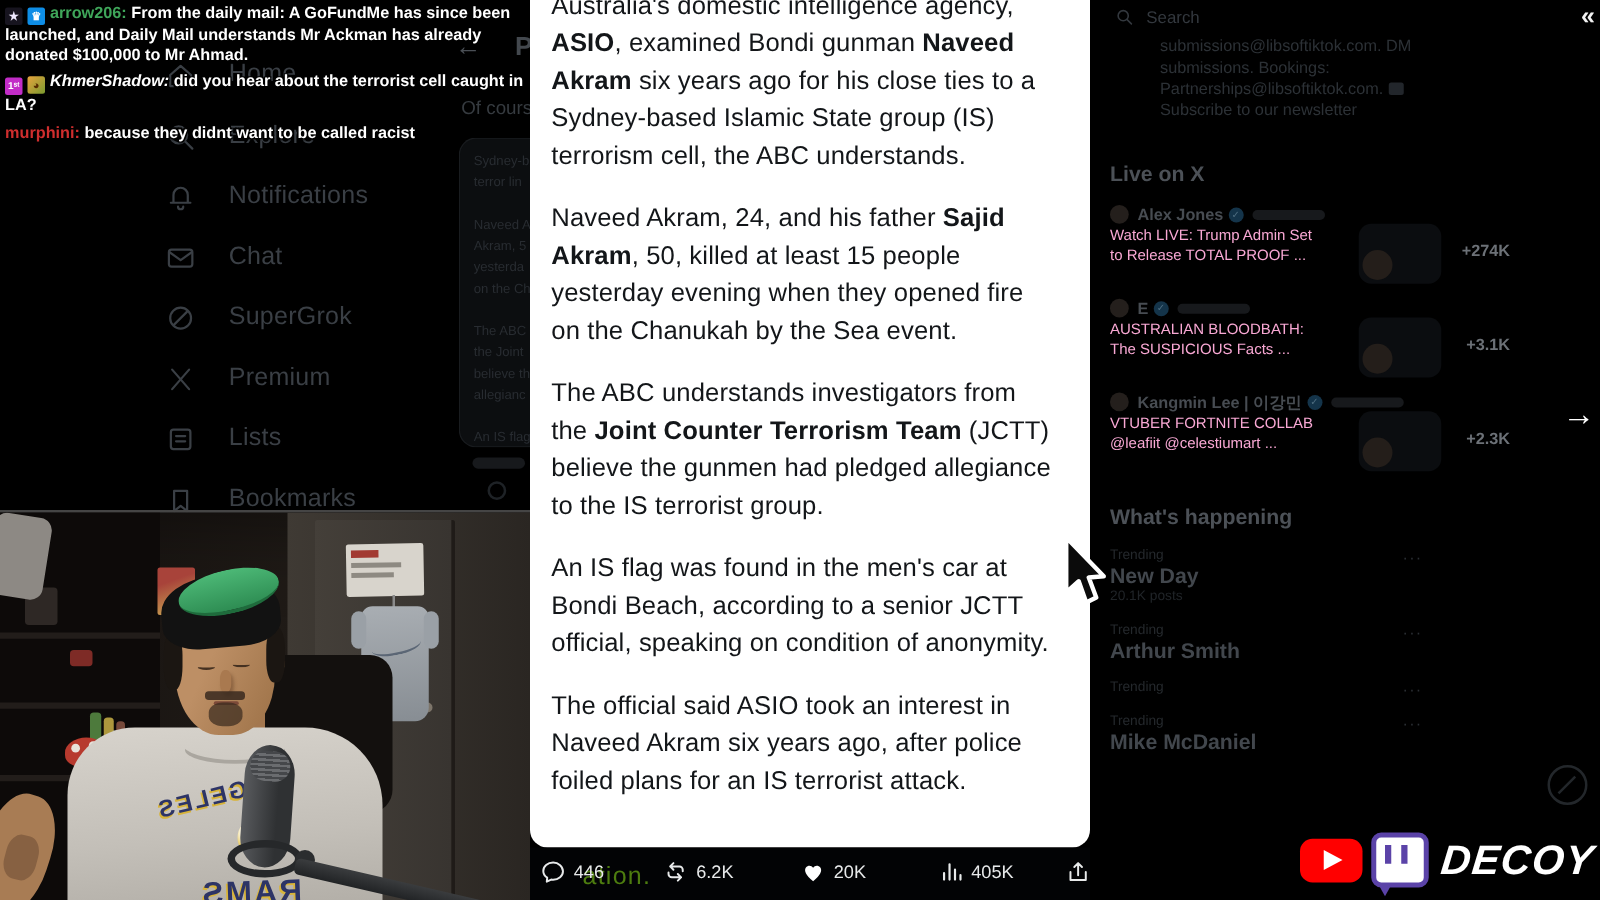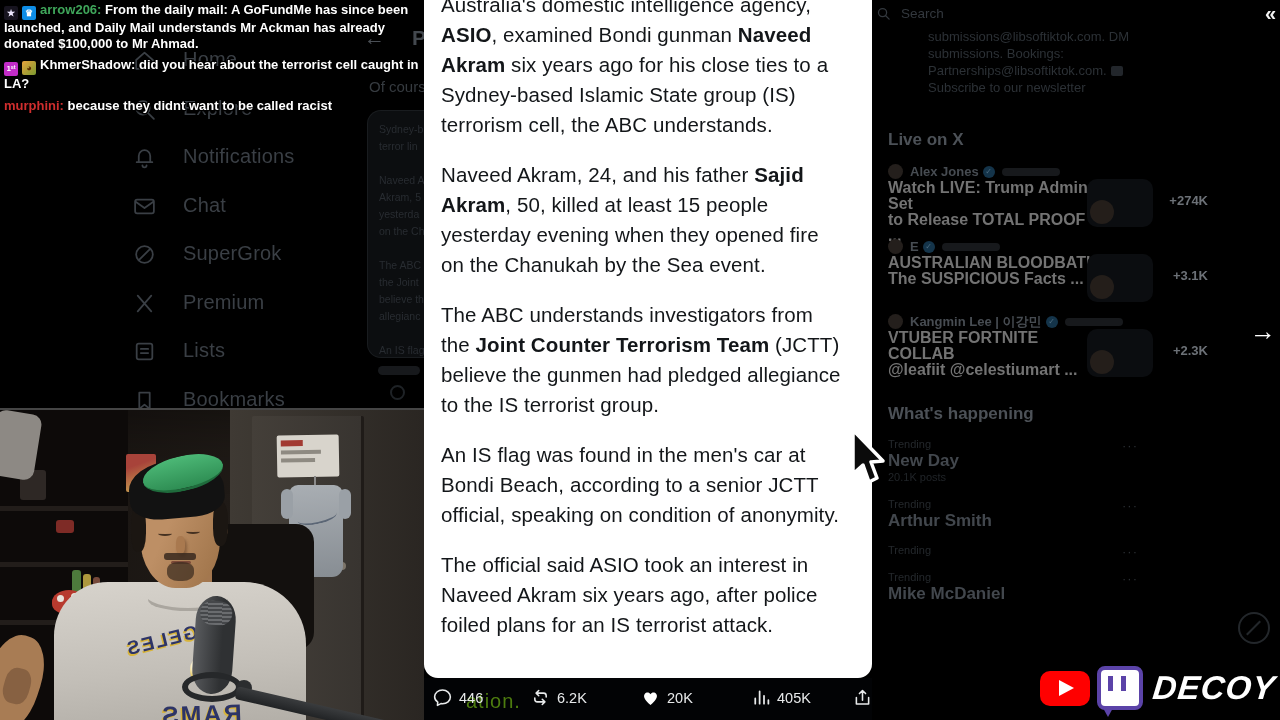--- a/index.html
+++ b/index.html
@@ -38,34 +38,34 @@
 
   
   .engbar{position:absolute;left:424px;top:678px;width:448px;height:42px;background:#020305;z-index:11}
   .eng-group{position:absolute;top:9px;display:flex;align-items:center;color:#e7e9ea}
   .eng-ic{width:21px;height:21px}
   .eng-n{font-size:14.5px;margin-left:6px;color:#e7e9ea}
   .bleed{position:absolute;left:42px;top:12px;font-size:20px;font-weight:400;color:#4d7c0f;z-index:0;letter-spacing:1px}
 
   
   .rcol{position:absolute;left:872px;top:0;width:408px;height:720px;background:#000}
-  .search-row{position:absolute;left:4px;top:6px;display:flex;color:#33383e}
+  .search-row{position:absolute;left:20px;top:6px;display:flex;color:#33383e}
   .search-ic{width:15px;height:15px;margin-right:10px}
   .search-lb{font-size:13.5px}
   .bio{position:absolute;left:56px;top:28px;font-size:13px;line-height:17px;color:#2c3136}
   .mail-chip{display:inline-block;width:12px;height:10px;background:#22262b;border-radius:2px;vertical-align:-1px;margin-left:4px}
   .sec-h{font-size:17px;font-weight:700;color:#4c5157}
   .live{position:absolute;left:16px;top:130px;width:380px}
   .live-item{position:relative;margin-top:13px;height:62px}
   .host-row{display:flex;align-items:center;height:17px}
   .h-av{width:15px;height:15px;border-radius:50%;background:#241f1c;margin-right:7px}
   .h-name{font-size:13px;font-weight:700;color:#474c52;white-space:nowrap}
   .h-check{width:12px;height:12px;border-radius:50%;background:#14344a;color:#4e6d80;font-size:8px;line-height:12px;text-align:center;margin-left:4px}
   .h-handle{width:58px;height:8px;border-radius:4px;background:#17191c;margin-left:7px}
-  .l-title{font-size:16px;font-weight:700;line-height:16px;color:#737373;width:215px}
+  .l-title{font-size:12px;font-weight:400;line-height:16px;color:#f9a8d4;width:215px}
   .thumb{position:absolute;right:115px;top:16px;width:66px;height:48px;background:#0b0d10;border-radius:10px}
   .thumb:after{content:"";position:absolute;left:3px;bottom:3px;width:24px;height:24px;border-radius:50%;background:#241e1a}
   .viewers{position:absolute;right:60px;top:30px;font-size:13px;font-weight:700;color:#6c7177}
   .wh{position:absolute;left:16px;top:404px;width:380px}
   .trend{position:relative;margin-top:14px}
   .t-cat{font-size:11px;color:#24282c;line-height:13px}
   .t-title{font-size:17px;font-weight:700;color:#42474d;line-height:19px}
   .t-meta{font-size:11px;color:#202428;line-height:14px}
   .t-dots{position:absolute;right:130px;top:0;color:#2b2f34;font-size:13px;letter-spacing:1px}
   .grok-dim{position:absolute;left:366px;top:612px;width:32px;height:32px;border:2.5px solid #23272b;border-radius:50%}
@@ -208,21 +208,21 @@
     <div class="qc-line">believe th</div>
     <div class="qc-line">allegianc</div>
     <div class="qc-line">&nbsp;</div>
     <div class="qc-line">An IS flag</div>
   </div>
 <div class="dim-pill"></div>
 <div class="dim-eng"></div>
 
 <div class="chat">
     <div class="chat-msg"><span class="badge badge-star">★</span><span class="badge badge-prime">♛</span><span style="color: rgb(63, 166, 90); font-weight: 700;">arrow206:</span> From the daily mail: A GoFundMe has since been launched, and Daily Mail understands Mr Ackman has already donated $100,000 to Mr Ahmad.</div>
-    <div class="chat-msg"><span class="badge badge-first">1ˢᵗ</span><span class="badge badge-emote">◕</span><span style="color: rgb(255, 255, 255); font-weight: 700;">KhmerShadow:</span> did you hear about the terrorist cell caught in LA?</div>
+    <div class="chat-msg"><span class="badge badge-first">1ˢᵗ</span><span class="badge badge-emote">◕</span><span style="color: rgb(255, 255, 255); font-weight: 700; font-style: italic;">KhmerShadow:</span> did you hear about the terrorist cell caught in LA?</div>
     <div class="chat-msg"><span style="color: rgb(207, 46, 46); font-weight: 700;">murphini:</span> because they didnt want to be called racist</div>
   </div>
 
 <div class="panel">
   <div class="article">
       <p class="para"><span>Australia's domestic intelligence agency, </span><span class="b">ASIO</span><span>, examined Bondi gunman </span><span class="b">Naveed Akram</span><span> six years ago for his close ties to a Sydney-based Islamic State group (IS) terrorism cell, the ABC understands.</span></p>
       <p class="para"><span>Naveed Akram, 24, and his father </span><span class="b">Sajid Akram</span><span>, 50, killed at least 15 people yesterday evening when they opened fire on the Chanukah by the Sea event.</span></p>
       <p class="para"><span>The ABC understands investigators from the </span><span class="b">Joint Counter Terrorism Team</span><span> (JCTT) believe the gunmen had pledged allegiance to the IS terrorist group.</span></p>
       <p class="para"><span>An IS flag was found in the men's car at Bondi Beach, according to a senior JCTT official, speaking on condition of anonymity.</span></p>
       <p class="para"><span>The official said ASIO took an interest in Naveed Akram six years ago, after police foiled plans for an IS terrorist attack.</span></p>

